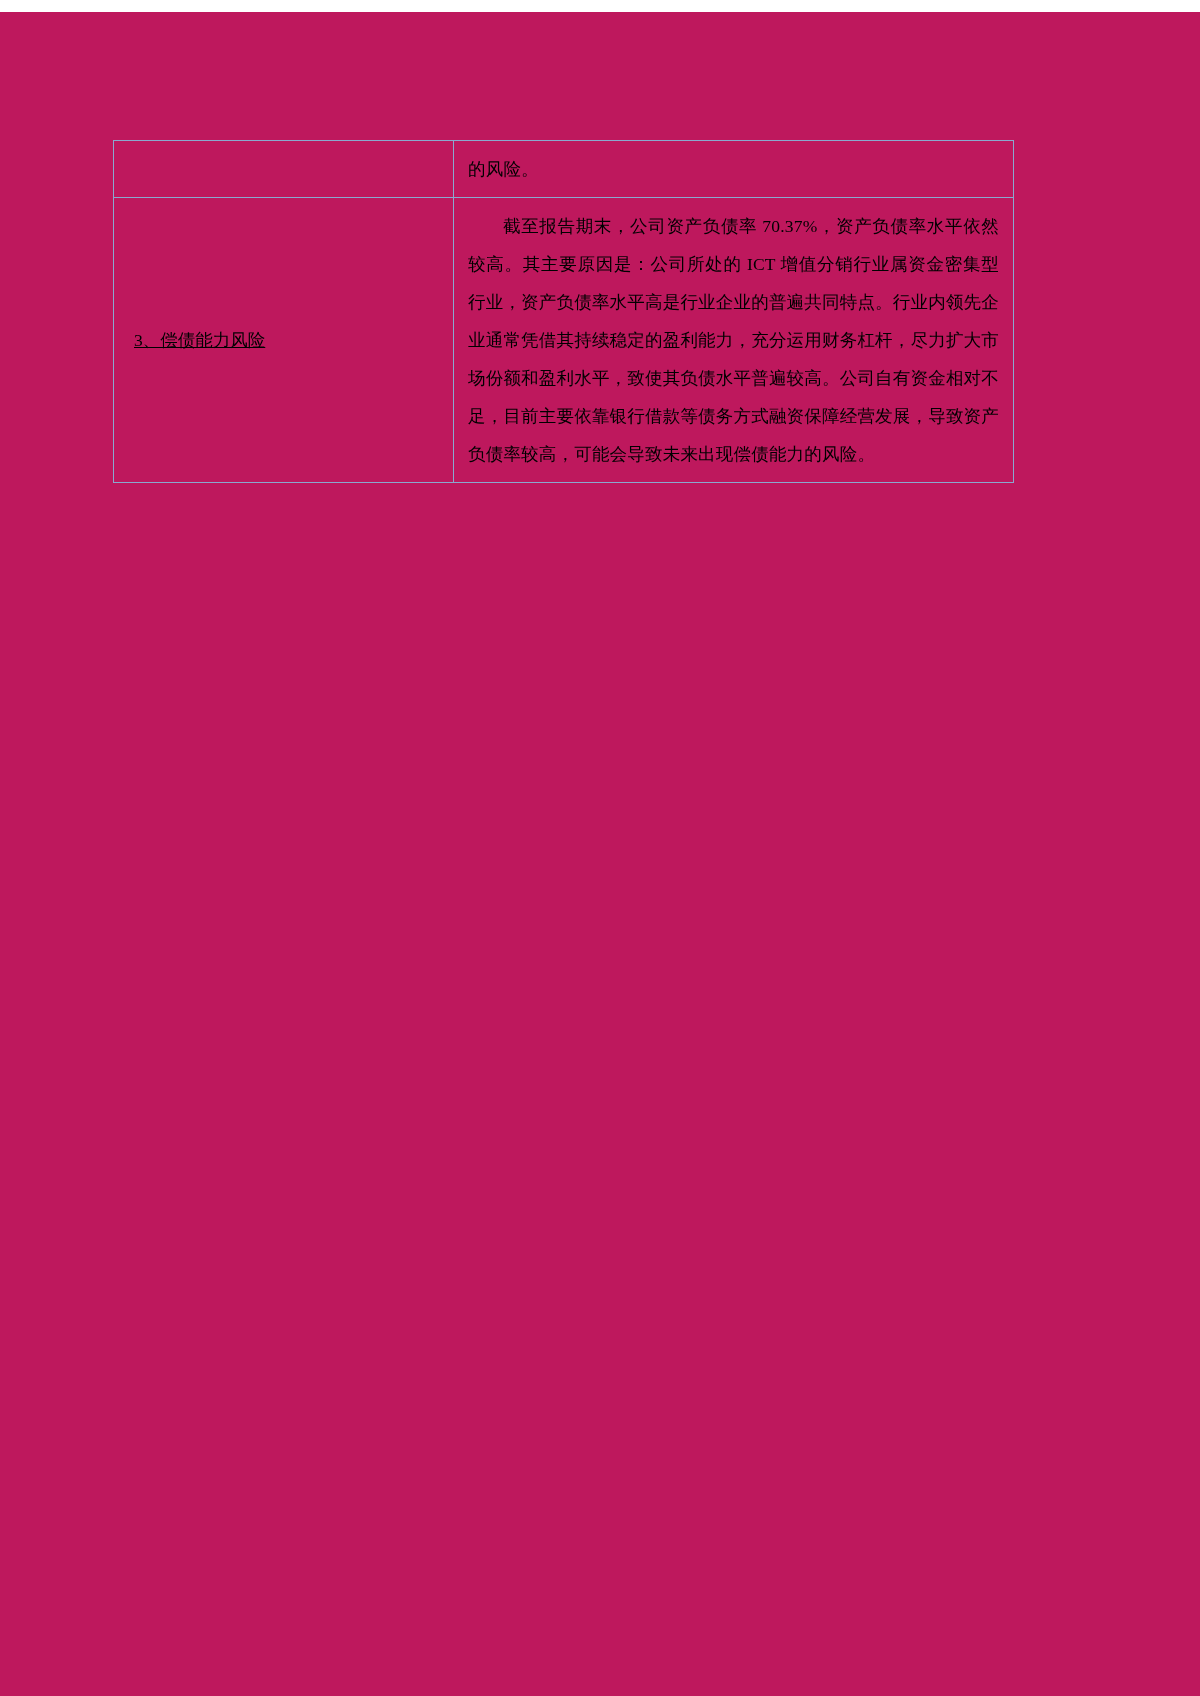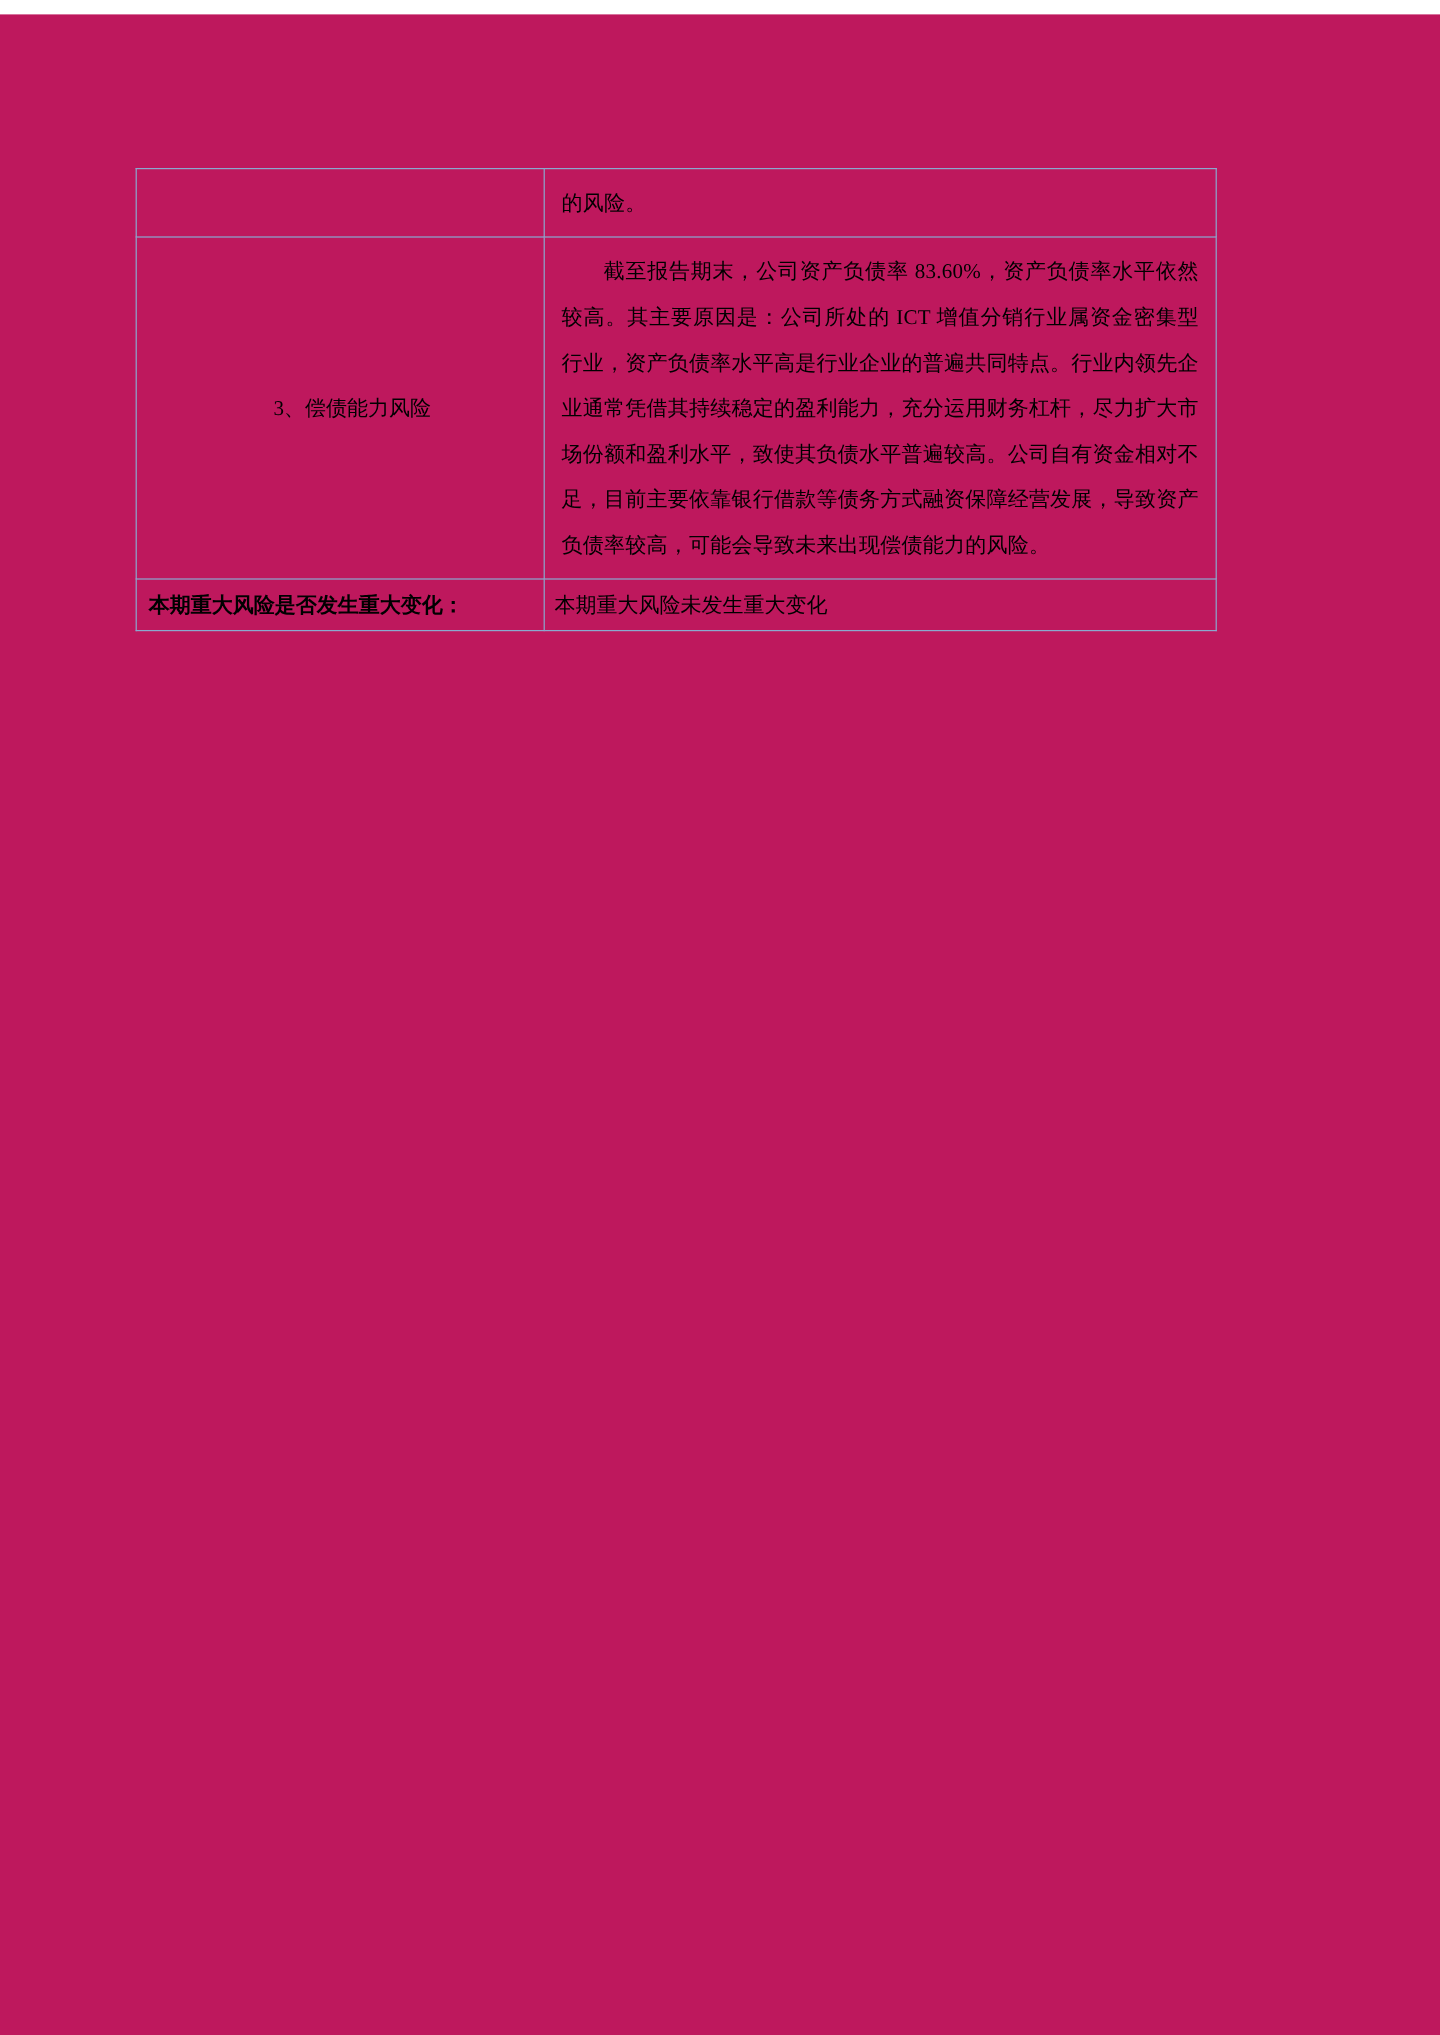--- a/index.html
+++ b/index.html
@@ -66,21 +66,22 @@
     font-size: 17.5px;
     line-height: 30px;
     padding-left: 10px;
   }
   .plain-val {
     font-size: 17.5px;
     line-height: 30px;
     padding-left: 8px;
   }
   .row-tall-left {
-    text-align: center;
+    text-align: left;
+    text-decoration: underline;
   }
   .below-table {
     margin-top: 26px;
     font-size: 17.5px;
     line-height: 34px;
   }
   .checkline {
     margin-top: 2px;
     font-size: 17.5px;
     line-height: 34px;
@@ -119,30 +120,22 @@
               <div class="para">的风险。</div>
             </div>
           </td>
         </tr>
         <tr>
           <td class="row-tall-left">
             <div class="label-cell">3、偿债能力风险</div>
           </td>
           <td>
             <div class="cell-pad">
-              <div class="para indent">截至报告期末，公司资产负债率 83.60%，资产负债率水平依然较高。其主要原因是：公司所处的 ICT 增值分销行业属资金密集型行业，资产负债率水平高是行业企业的普遍共同特点。行业内领先企业通常凭借其持续稳定的盈利能力，充分运用财务杠杆，尽力扩大市场份额和盈利水平，致使其负债水平普遍较高。公司自有资金相对不足，目前主要依靠银行借款等债务方式融资保障经营发展，导致资产负债率较高，可能会导致未来出现偿债能力的风险。</div>
+              <div class="para indent">截至报告期末，公司资产负债率 70.37%，资产负债率水平依然较高。其主要原因是：公司所处的 ICT 增值分销行业属资金密集型行业，资产负债率水平高是行业企业的普遍共同特点。行业内领先企业通常凭借其持续稳定的盈利能力，充分运用财务杠杆，尽力扩大市场份额和盈利水平，致使其负债水平普遍较高。公司自有资金相对不足，目前主要依靠银行借款等债务方式融资保障经营发展，导致资产负债率较高，可能会导致未来出现偿债能力的风险。</div>
             </div>
-          </td>
-        </tr>
-        <tr>
-          <td style="height:42px;">
-            <div class="bold-label">本期重大风险是否发生重大变化：</div>
-          </td>
-          <td>
-            <div class="plain-val">本期重大风险未发生重大变化</div>
           </td>
         </tr>
       </tbody>
     </table>
 
 
   </div>
 </div>
 
 </body></html>

